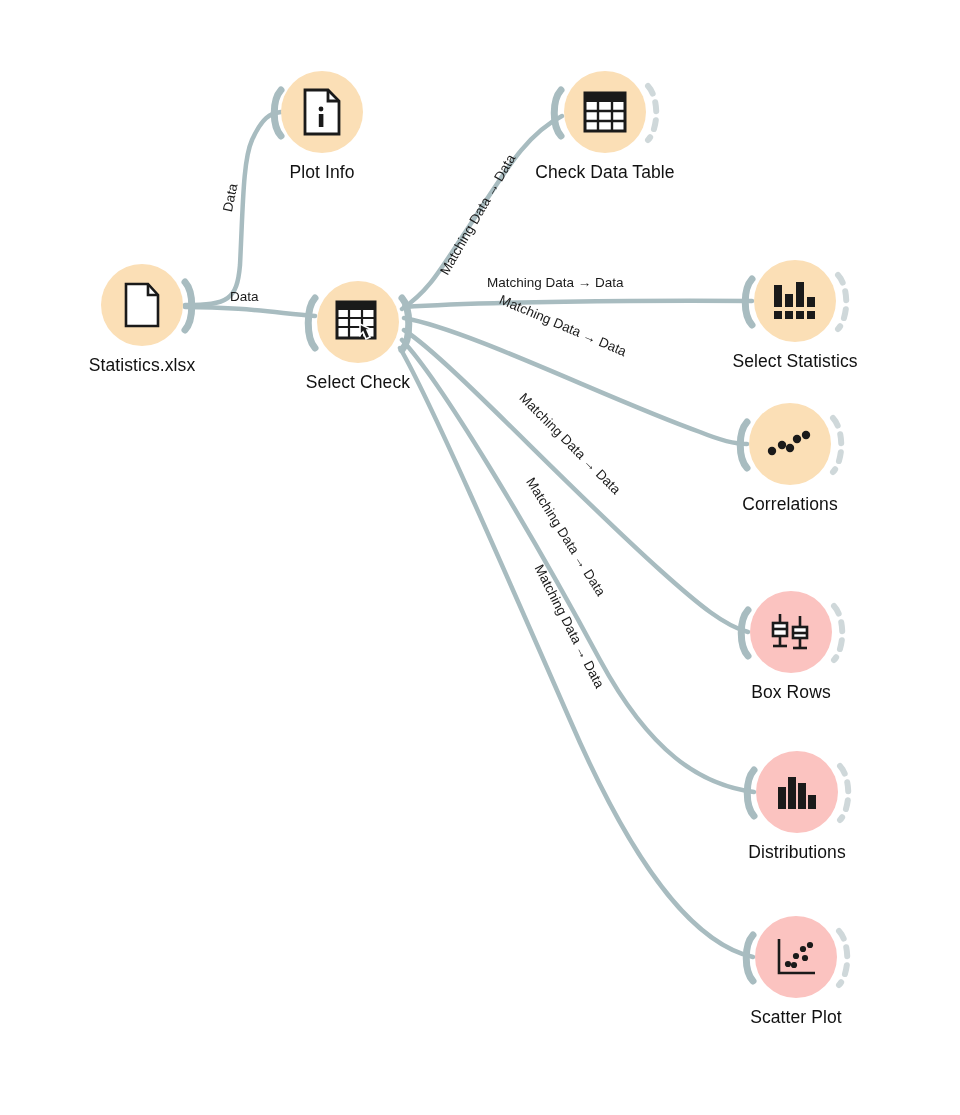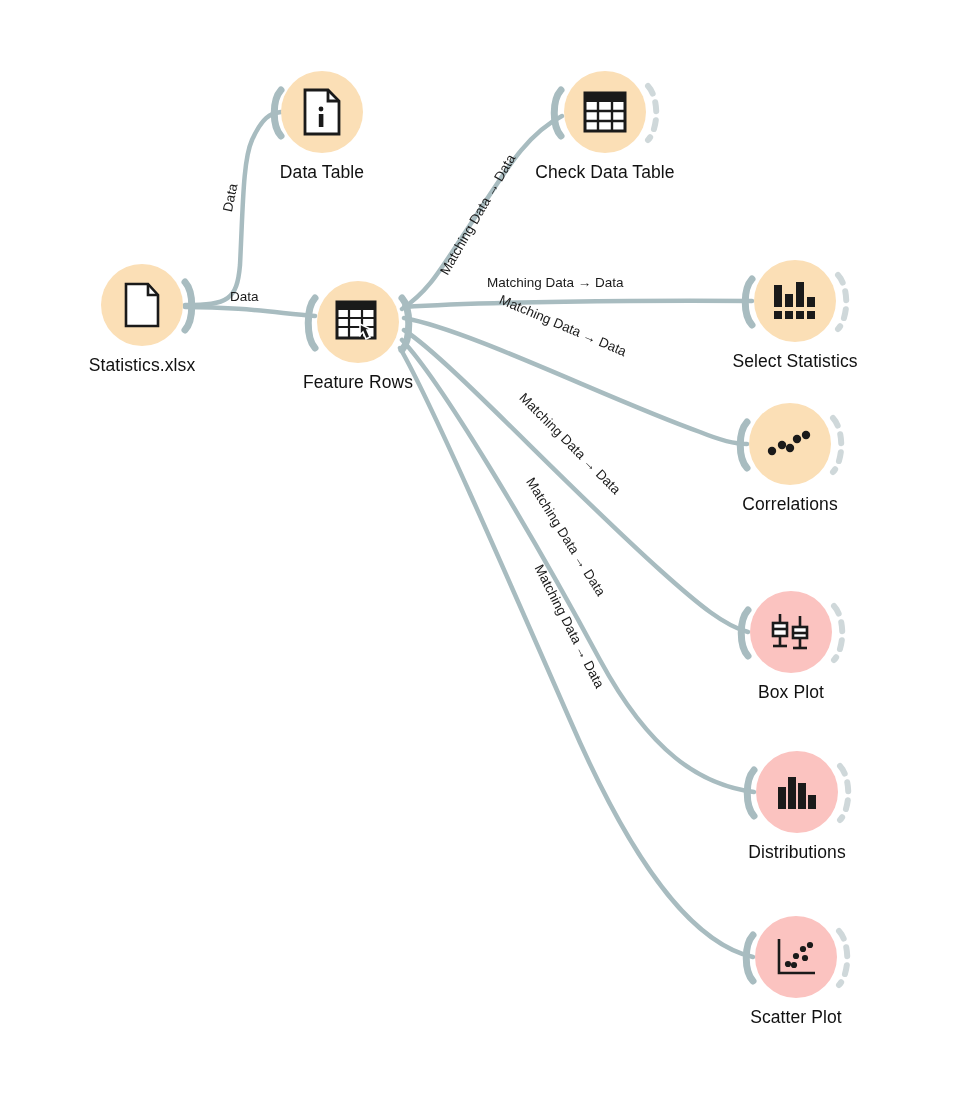--- a/index.html
+++ b/index.html
@@ -143,21 +143,21 @@
 
   <div class="node" style="left:322px; top:112px;">
     <div class="node-circle data">
       <svg class="icon-svg" width="42" height="48" viewBox="0 0 42 48">
         <path d="M4,2 H27 L38,13 V46 H4 Z" fill="#ffffff" stroke="#1a1a1a" stroke-width="2.8"></path>
         <path d="M27,2 V13 H38" fill="none" stroke="#1a1a1a" stroke-width="2.8"></path>
         <circle cx="20" cy="21" r="2.4" fill="#1a1a1a"></circle>
         <rect x="17.8" y="26" width="4.6" height="13" fill="#1a1a1a"></rect>
       </svg>
     </div>
-    <div class="node-label">Data Table</div>
+    <div class="node-label">Plot Info</div>
   </div>
 
   <div class="node" style="left:605px; top:112px;">
     <div class="node-circle data">
       <svg class="icon-svg" width="46" height="44" viewBox="0 0 46 44">
         <rect x="3" y="3" width="40" height="38" fill="#ffffff" stroke="#1a1a1a" stroke-width="3"></rect>
         <rect x="3" y="3" width="40" height="9" fill="#1a1a1a"></rect>
         <line x1="3" y1="21" x2="43" y2="21" stroke="#1a1a1a" stroke-width="2.4"></line>
         <line x1="3" y1="31" x2="43" y2="31" stroke="#1a1a1a" stroke-width="2.4"></line>
         <line x1="16" y1="12" x2="16" y2="41" stroke="#1a1a1a" stroke-width="2.4"></line>
@@ -172,21 +172,21 @@
       <svg class="icon-svg" width="48" height="46" viewBox="0 0 48 46">
         <rect x="3" y="3" width="38" height="36" fill="#ffffff" stroke="#1a1a1a" stroke-width="3"></rect>
         <rect x="3" y="3" width="38" height="8" fill="#1a1a1a"></rect>
         <line x1="3" y1="19" x2="41" y2="19" stroke="#1a1a1a" stroke-width="2.2"></line>
         <line x1="3" y1="28" x2="41" y2="28" stroke="#1a1a1a" stroke-width="2.2"></line>
         <line x1="15" y1="11" x2="15" y2="39" stroke="#1a1a1a" stroke-width="2.2"></line>
         <line x1="28" y1="11" x2="28" y2="39" stroke="#1a1a1a" stroke-width="2.2"></line>
         <path d="M26,25 l0,11 l3,-3 l3,7 l4,-2 l-3,-7 l5,0 z" fill="#1a1a1a" stroke="#ffffff" stroke-width="1.6"></path>
       </svg>
     </div>
-    <div class="node-label">Feature Rows</div>
+    <div class="node-label">Select Check</div>
   </div>
 
   <div class="node" style="left:795px; top:301px;">
     <div class="node-circle data">
       <svg class="icon-svg" width="46" height="40" viewBox="0 0 46 40">
         <rect x="2" y="4" width="8" height="22" fill="#1a1a1a"></rect>
         <rect x="13" y="13" width="8" height="13" fill="#1a1a1a"></rect>
         <rect x="24" y="1" width="8" height="25" fill="#1a1a1a"></rect>
         <rect x="35" y="16" width="8" height="10" fill="#1a1a1a"></rect>
         <rect x="2" y="30" width="8" height="8" fill="#1a1a1a"></rect>
@@ -221,21 +221,21 @@
           <line x1="5" y1="36" x2="19" y2="36"></line>
           <line x1="32" y1="6" x2="32" y2="17"></line>
           <rect x="25" y="17" width="14" height="11"></rect>
           <line x1="32" y1="28" x2="32" y2="38"></line>
           <line x1="25" y1="38" x2="39" y2="38"></line>
         </g>
         <line x1="5" y1="19" x2="19" y2="19" stroke="#1a1a1a" stroke-width="2.6"></line>
         <line x1="25" y1="23" x2="39" y2="23" stroke="#1a1a1a" stroke-width="2.6"></line>
       </svg>
     </div>
-    <div class="node-label">Box Plot</div>
+    <div class="node-label">Box Rows</div>
   </div>
 
   <div class="node" style="left:797px; top:792px;">
     <div class="node-circle visual">
       <svg class="icon-svg" width="42" height="38" viewBox="0 0 42 38">
         <rect x="2" y="14" width="8" height="22" fill="#1a1a1a"></rect>
         <rect x="12" y="4" width="8" height="32" fill="#1a1a1a"></rect>
         <rect x="22" y="10" width="8" height="26" fill="#1a1a1a"></rect>
         <rect x="32" y="22" width="8" height="14" fill="#1a1a1a"></rect>
       </svg>

